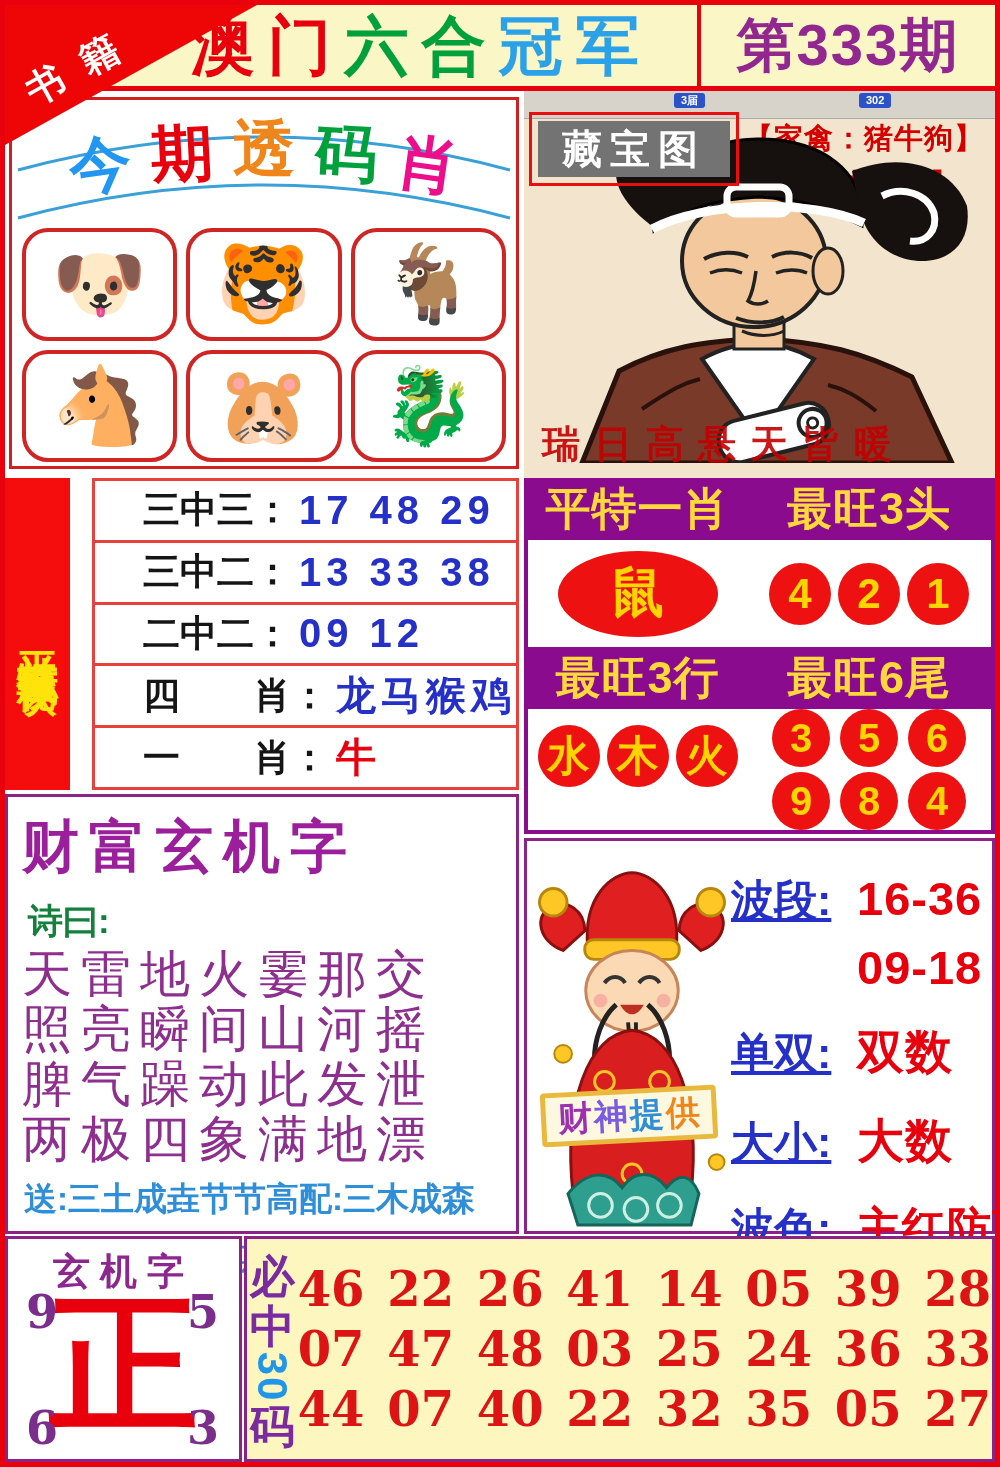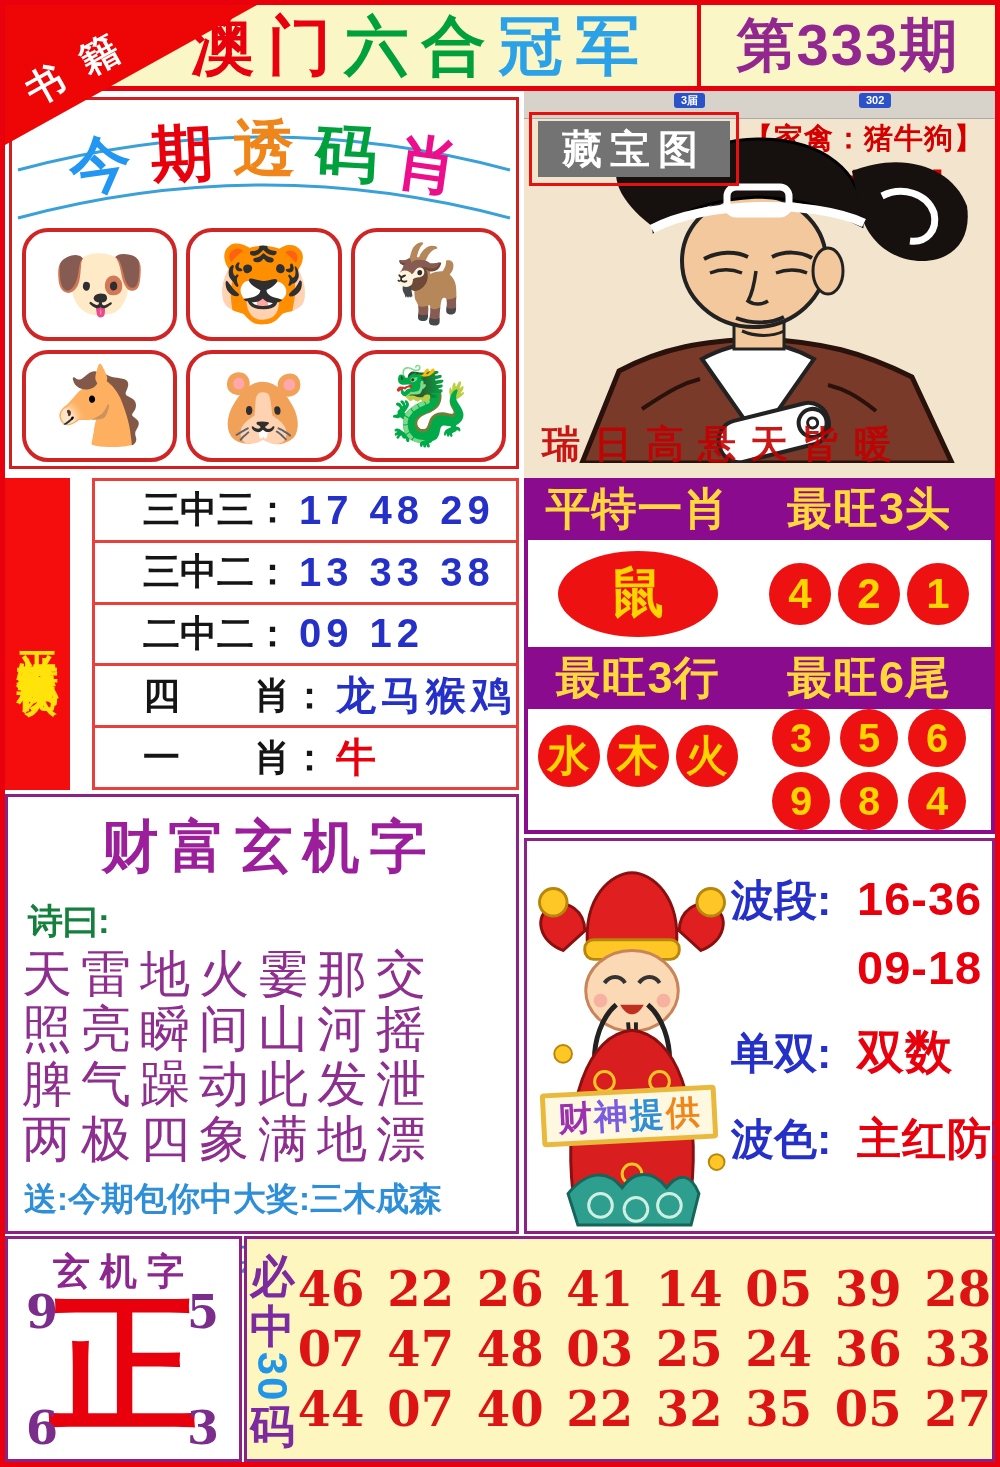--- a/index.html
+++ b/index.html
@@ -79,38 +79,38 @@
         display:flex; align-items:center; justify-content:center; font-size:54px; font-weight:900; }
 .circle { width:62px; height:62px; border-radius:50%; background:#ee1111; color:#ffd400;
           display:flex; align-items:center; justify-content:center; font-size:42px; font-weight:900; flex:0 0 auto; }
 .tails-cell { flex-direction:column; gap:5px; }
 .tails-row { display:flex; gap:10px; }
 .tails-row .circle { width:58px; height:58px; font-size:40px; }
 
 
 .fortune { position:absolute; left:0; top:789px; width:514px; height:440px; background:#fff;
            border:3px solid #8b2386; padding:12px 0 0 14px; }
-.f-title { text-align:center; color:#9b1f9b; font-size:57px; font-weight:900; letter-spacing:10px; }
+.f-title { color:#9b1f9b; font-size:57px; font-weight:900; letter-spacing:10px; }
 .f-intro { color:#15803d; font-size:35px; font-weight:700; margin:12px 8px 2px 6px; }
 .f-poem div { color:#8e2e8e; font-size:50px; letter-spacing:9px; line-height:55px; 
               font-family:"DejaVu Serif","Liberation Serif",serif; white-space:nowrap; }
 .f-gift { color:#2e8fd8; font-size:33px; font-weight:700; margin:10px 0 0 2px; white-space:nowrap; }
 .f-hint { color:#2e8fd8; font-size:33px; font-weight:700; margin:14px 0 0 2px; letter-spacing:3px; }
 
 
 .caishen { position:absolute; left:519px; top:833px; width:471px; height:396px; background:#fff;
            border:3px solid #8b2386; }
 .c-god { position:absolute; left:4px; top:16px; width:202px; height:374px; }
 .c-banner { position:absolute; left:14px; top:248px; width:176px; height:54px; background:#fff8e0;
             border:5px solid #e8b93c; border-radius:4px; transform:rotate(-3deg);
             display:flex; align-items:center; justify-content:center; gap:2px; z-index:3; }
 .c-banner span { font-size:34px; font-weight:900; }
 .c-rows { position:absolute; left:204px; top:0; right:0; bottom:0; padding-top:30px; }
 .c-row { display:flex; align-items:baseline; margin-bottom:10px; }
-.c-label { width:126px; color:#2430c8; font-size:43px; font-weight:900; flex:0 0 auto; }
+.c-label { width:126px; color:#2430c8; font-size:43px; font-weight:900; flex:0 0 auto;text-decoration:underline; }
 .c-value { color:#e8000d; font-size:47px; font-weight:900; letter-spacing:1px; white-space:nowrap; }
 .c-row.gap { margin-bottom:26px; }
 
 
 .mystic { position:absolute; left:0; top:1231px; width:237px; height:226px; background:#fff;
           border:3px solid #8b2386; }
 .m-title { text-align:center; margin-top:8px; color:#8e2690; font-size:37px; font-weight:900; letter-spacing:10px; }
 .m-char { position:absolute; left:0; top:42px; width:100%; text-align:center; color:#e8000d;
           font-size:150px; font-weight:900; line-height:165px;
           font-family:"DejaVu Serif","Liberation Serif",serif; }
@@ -286,21 +286,21 @@
 
   <div class="fortune">
     <div class="f-title">财富玄机字</div>
     <div class="f-intro">诗曰:</div>
     <div class="f-poem">
       <div>天雷地火霎那交</div>
       <div>照亮瞬间山河摇</div>
       <div>脾气躁动此发泄</div>
       <div>两极四象满地漂</div>
     </div>
-    <div class="f-gift">送:今期包你中大奖:三木成森</div>
+    <div class="f-gift">送:三土成垚节节高配:三木成森</div>
     <div class="f-hint">（猜生肖）今期包你中大奖</div>
   </div>
 
   <div class="caishen">
     <svg class="c-god" viewBox="0 0 200 380">
       <path d="M30,95 C5,85 0,60 18,50 C34,42 52,55 52,75 Z" fill="#e02020" stroke="#8a1010" stroke-width="3"></path>
       <circle cx="20" cy="46" r="14" fill="#ffc726" stroke="#b8860b" stroke-width="3"></circle>
       <path d="M170,95 C195,85 200,60 182,50 C166,42 148,55 148,75 Z" fill="#e02020" stroke="#8a1010" stroke-width="3"></path>
       <circle cx="180" cy="46" r="14" fill="#ffc726" stroke="#b8860b" stroke-width="3"></circle>
       <path d="M55,92 C50,40 80,16 100,16 C120,16 150,40 145,92 Z" fill="#e02020" stroke="#8a1010" stroke-width="3"></path>
@@ -339,20 +339,24 @@
         <span class="c-value">16-36</span>
       </div>
       <div class="c-row gap">
         <span class="c-label"></span>
         <span class="c-value">09-18</span>
       </div>
       <div class="c-row gap">
         <span class="c-label">单双:</span>
         <span class="c-value">双数</span>
       </div>
+      <div class="c-row gap">
+        <span class="c-label">大小:</span>
+        <span class="c-value">大数</span>
+      </div>
       <div class="c-row">
         <span class="c-label">波色:</span>
         <span class="c-value" style="font-size:44px;">主红防蓝</span>
       </div>
     </div>
   </div>
 
   <div class="mystic">
     <div class="m-title">玄机字</div>
     <div class="m-char">正</div>

